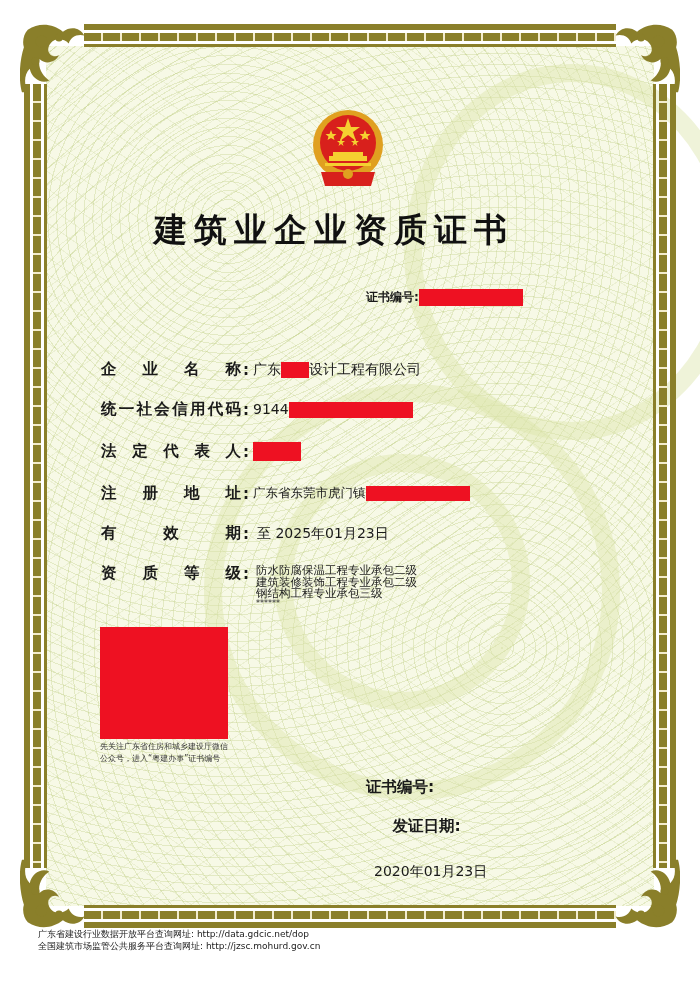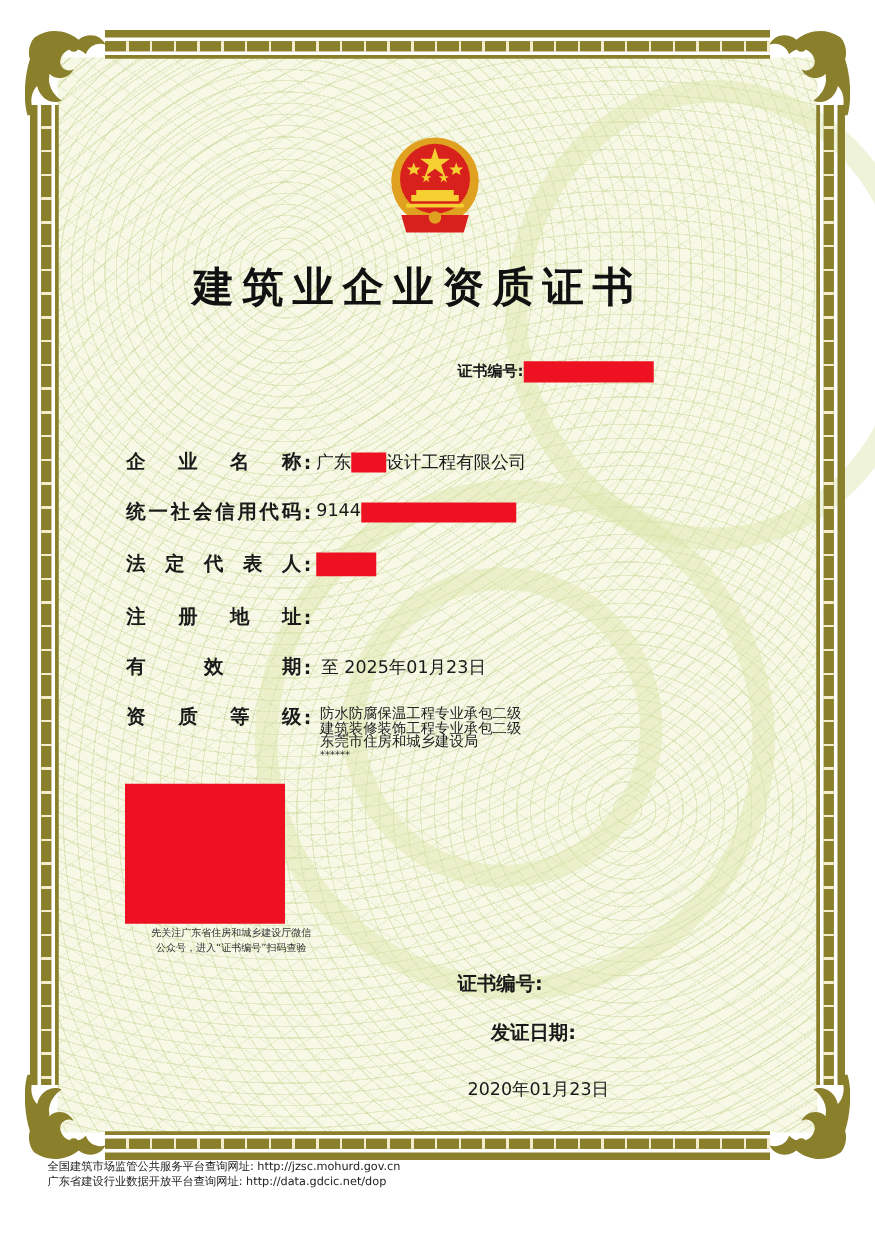--- a/index.html
+++ b/index.html
@@ -41,21 +41,21 @@
     font-size:33px; font-weight:bold; letter-spacing:7px; color:#111;
   }
   .certno { position:absolute; left:366px; top:289px; font-size:12px; font-weight:bold; }
   .redact { background:#ee1122; display:inline-block; vertical-align:middle; }
   .row { position:absolute; left:101px; font-size:15px; display:flex; align-items:center; }
   .lbl { font-weight:bold; font-size:15.5px; display:flex; justify-content:space-between; width:140px; }
   .colon { font-weight:bold; margin:0 4px 0 2px; }
   .val { font-size:14px;text-align:right; }
   .quals { position:absolute; left:256px; top:565px; font-size:11.5px; line-height:11.5px; color:#222; }
   .qr { position:absolute; left:100px; top:627px; width:128px; height:112px; background:#ee1122; }
-  .qr-cap { position:absolute; left:100px; top:741px; font-size:8px; line-height:12px; color:#333; width:170px;text-align:center; }
+  .qr-cap { position:absolute; left:100px; top:741px; font-size:8px; line-height:12px; color:#333; width:170px; }
   .issuer { position:absolute; left:366px; font-size:15px; display:flex; align-items:center; }
   .issuer .il { font-weight:bold; font-size:15.5px; }
   .footer { position:absolute; left:38px; top:928px; font-size:9px; line-height:12px; color:#222; }
 </style>
 </head>
 <body>
 
 <div class="cert">
 
   <div class="guilloche"></div>
@@ -173,20 +173,21 @@
 </div>
 
 <div class="row" style="top:483px;">
   <span class="lbl">
     <span>注</span>
     <span>册</span>
     <span>地</span>
     <span>址</span>
   </span>
   <span class="colon">:</span>
+  <span class="val" style="font-size:12.5px;"><span>广东省东莞市虎门镇</span><span class="redact" style="width:104px;height:15px;"></span></span>
 </div>
 
 <div class="row" style="top:523px;">
   <span class="lbl">
     <span>有</span>
     <span>效</span>
     <span>期</span>
   </span>
   <span class="colon">:</span>
   <span class="val" style="font-size:14px;margin-left:4px;">至 2025年01月23日</span>
@@ -197,34 +198,34 @@
     <span>资</span>
     <span>质</span>
     <span>等</span>
     <span>级</span>
   </span>
   <span class="colon">:</span>
 </div>
 <div class="quals">
   <div>防水防腐保温工程专业承包二级</div>
   <div>建筑装修装饰工程专业承包二级</div>
-  <div>东莞市住房和城乡建设局</div>
+  <div>钢结构工程专业承包三级</div>
   <div style="font-size:8px;line-height:8px;">******</div>
 </div>
 
 <div class="qr"></div>
 <div class="qr-cap">
   <div>先关注广东省住房和城乡建设厅微信</div>
-  <div>公众号，进入“证书编号”扫码查验</div>
+  <div>公众号，进入“粤建办事”证书编号</div>
 </div>
 
 <div class="issuer" style="top:777px;">
   <span class="il">证书编号:</span>
 </div>
 <div class="issuer" style="top:816px;flex-direction:column;">
   <span class="il">发证日期:</span>
   <span style="margin-left:8px;font-size:14px;margin-top:26px;">2020年01月23日</span>
 </div>
 
 <div class="footer">
+  <div>广东省建设行业数据开放平台查询网址: http://data.gdcic.net/dop</div>
   <div>全国建筑市场监管公共服务平台查询网址:  http://jzsc.mohurd.gov.cn</div>
-  <div>广东省建设行业数据开放平台查询网址: http://data.gdcic.net/dop</div>
 </div>
 
 </body></html>

